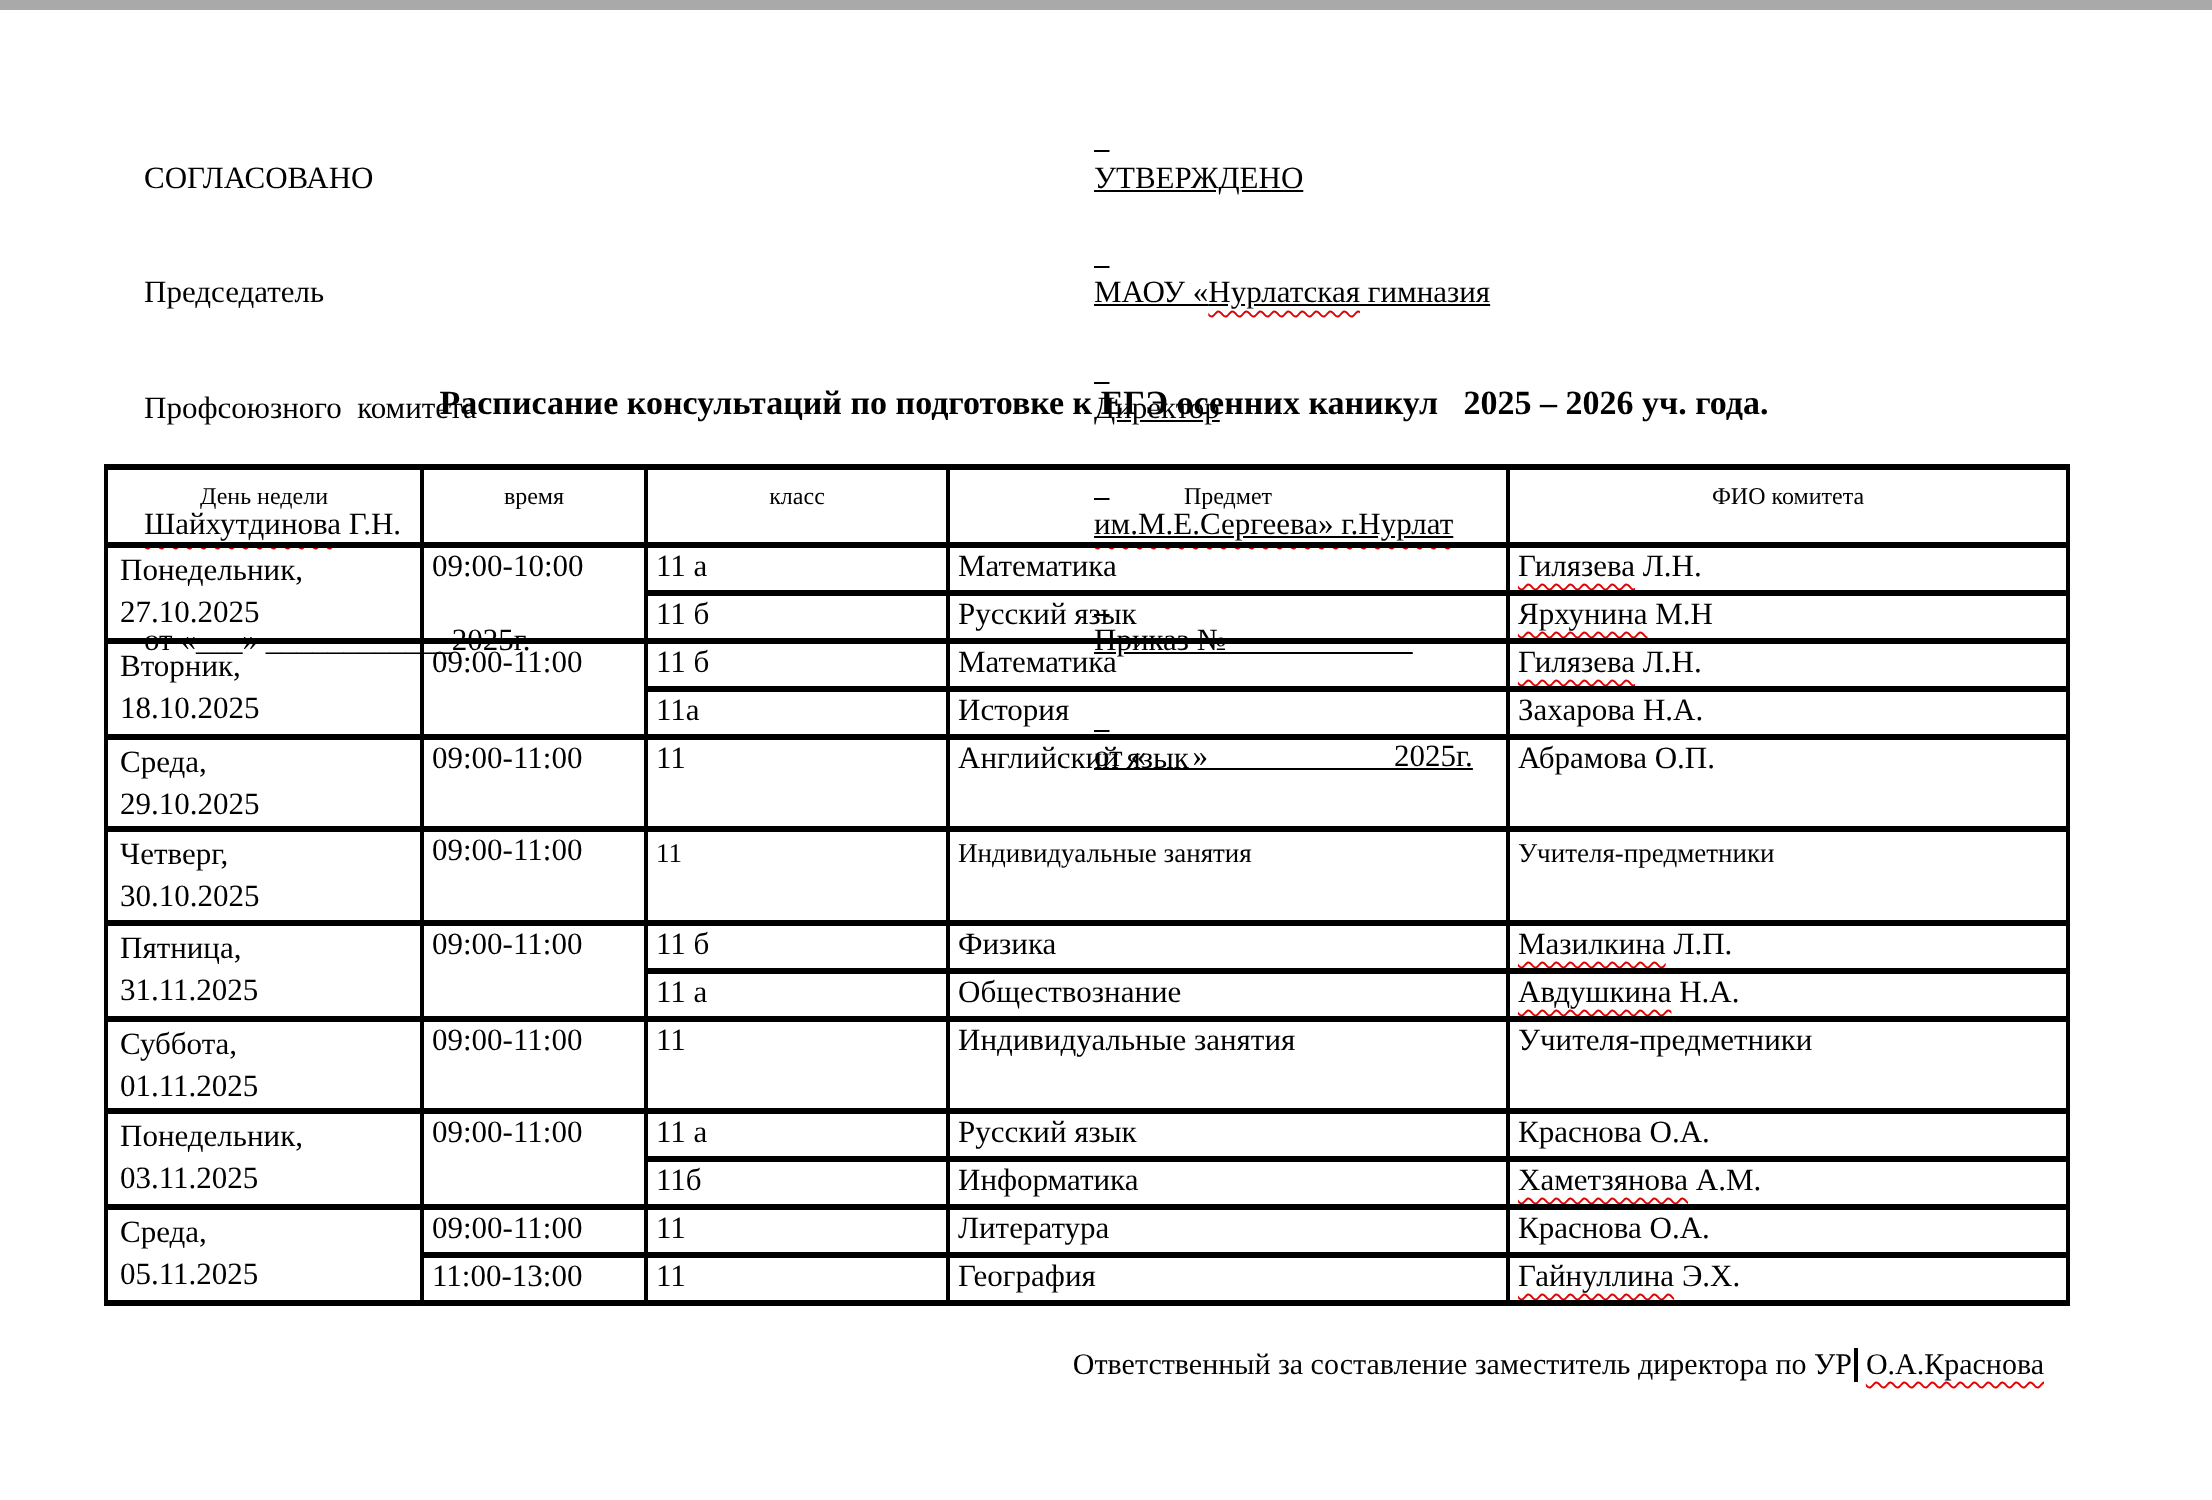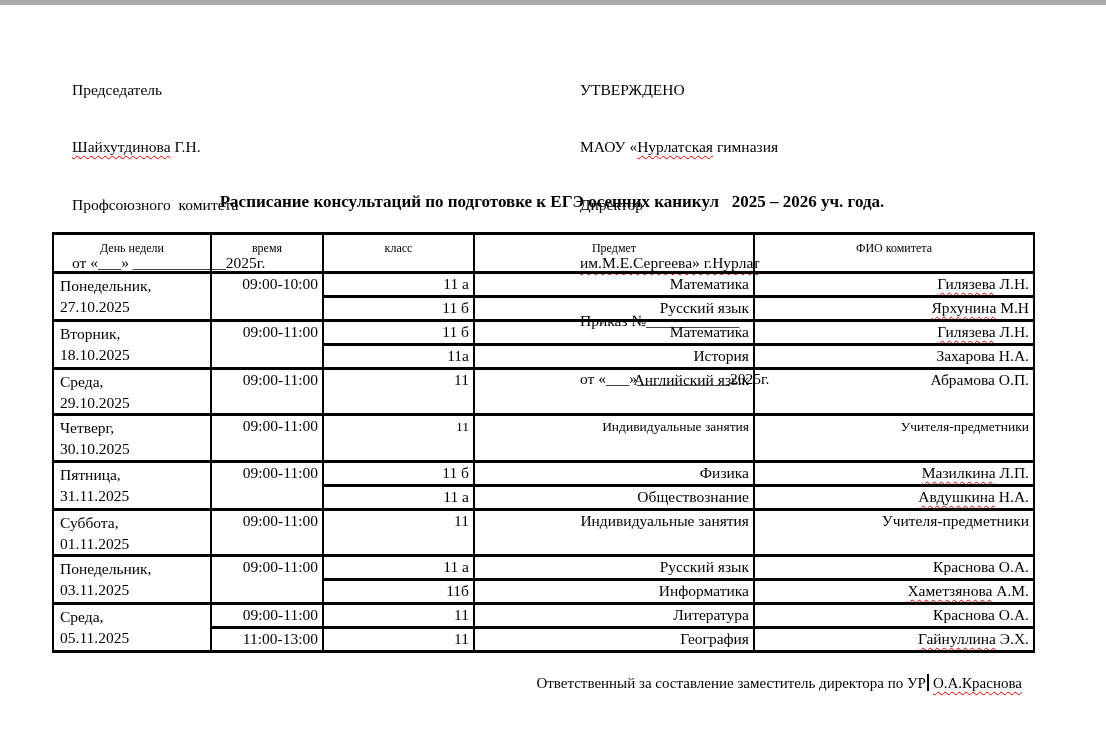--- a/index.html
+++ b/index.html
@@ -3,53 +3,54 @@
 <meta charset="utf-8">
 <style>
   html,body { margin:0; padding:0; }
   body {
     width:1106px; height:750px; background:#ffffff; color:#000;
     font-family:"Liberation Serif","DejaVu Serif",serif; position:relative; overflow:hidden;
   }
   .top-bar { position:absolute; top:0; left:0; width:1106px; height:5px; background:#a9a9a9; }
   .block { position:absolute; top:41px; font-size:15.5px; line-height:19.3px; white-space:pre; }
   .block-left  { left:72px; }
-  .block-right { left:580px; }
+  .block-right { left:547px;text-decoration:underline; }
   .sq {
     text-decoration-line:underline; text-decoration-style:wavy;
     text-decoration-color:#e00000; text-decoration-thickness:1px; text-underline-offset:3px;
   }
   .doc-title {
     position:absolute; top:192px; left:0; width:1104px; text-align:center;
     font-weight:bold; font-size:17px; white-space:pre;
   }
   .table-wrap { position:absolute; left:52px; top:232px; }
   table { border-collapse:collapse; table-layout:fixed; width:981px; }
   th, td {
     border:2px solid #000; border-top-width:3px; border-bottom-width:3px;
     padding:1px 4px 0 4px; vertical-align:top; font-size:15.5px; overflow:hidden;
   }
   thead th { font-weight:normal; height:30px; padding-top:6px; text-align:center; font-size:12px; }
-  td.c { text-align:right; }
+  td.c { text-align:left; }
   td.day { text-align:left; padding-left:6px; line-height:21px; }
   tr.sub td { height:20px; }
   tr.single td { height:41px; }
   tr.small td.sm { font-size:13.5px; padding-top:3px; }
   .footer { position:absolute; top:674px; right:84px; font-size:15px; white-space:pre; }
   .caret { display:inline-block; width:2px; height:17px; background:#000; vertical-align:text-bottom; margin:0 4px 0 1px; }
 </style>
 </head>
 <body>
 
 <div class="top-bar"></div>
 
 <div class="block block-left">
+  <div>СОГЛАСОВАНО</div>
   <div>Председатель</div>
+  <div>Профсоюзного  комитета</div>
   <div><span class="sq">Шайхутдинова</span><span> Г.Н.</span></div>
-  <div>Профсоюзного  комитета</div>
   <div>от «___» ____________2025г.</div>
 </div>
 
 <div class="block block-right">
   <div>УТВЕРЖДЕНО</div>
   <div><span>МАОУ «</span><span class="sq">Нурлатская</span><span> гимназия</span></div>
   <div>Директор</div>
   <div><span class="sq">им.М.Е.Сергеева» г.Нурлат</span></div>
   <div>Приказ №____________</div>
   <div>от «___»____________2025г.</div>

